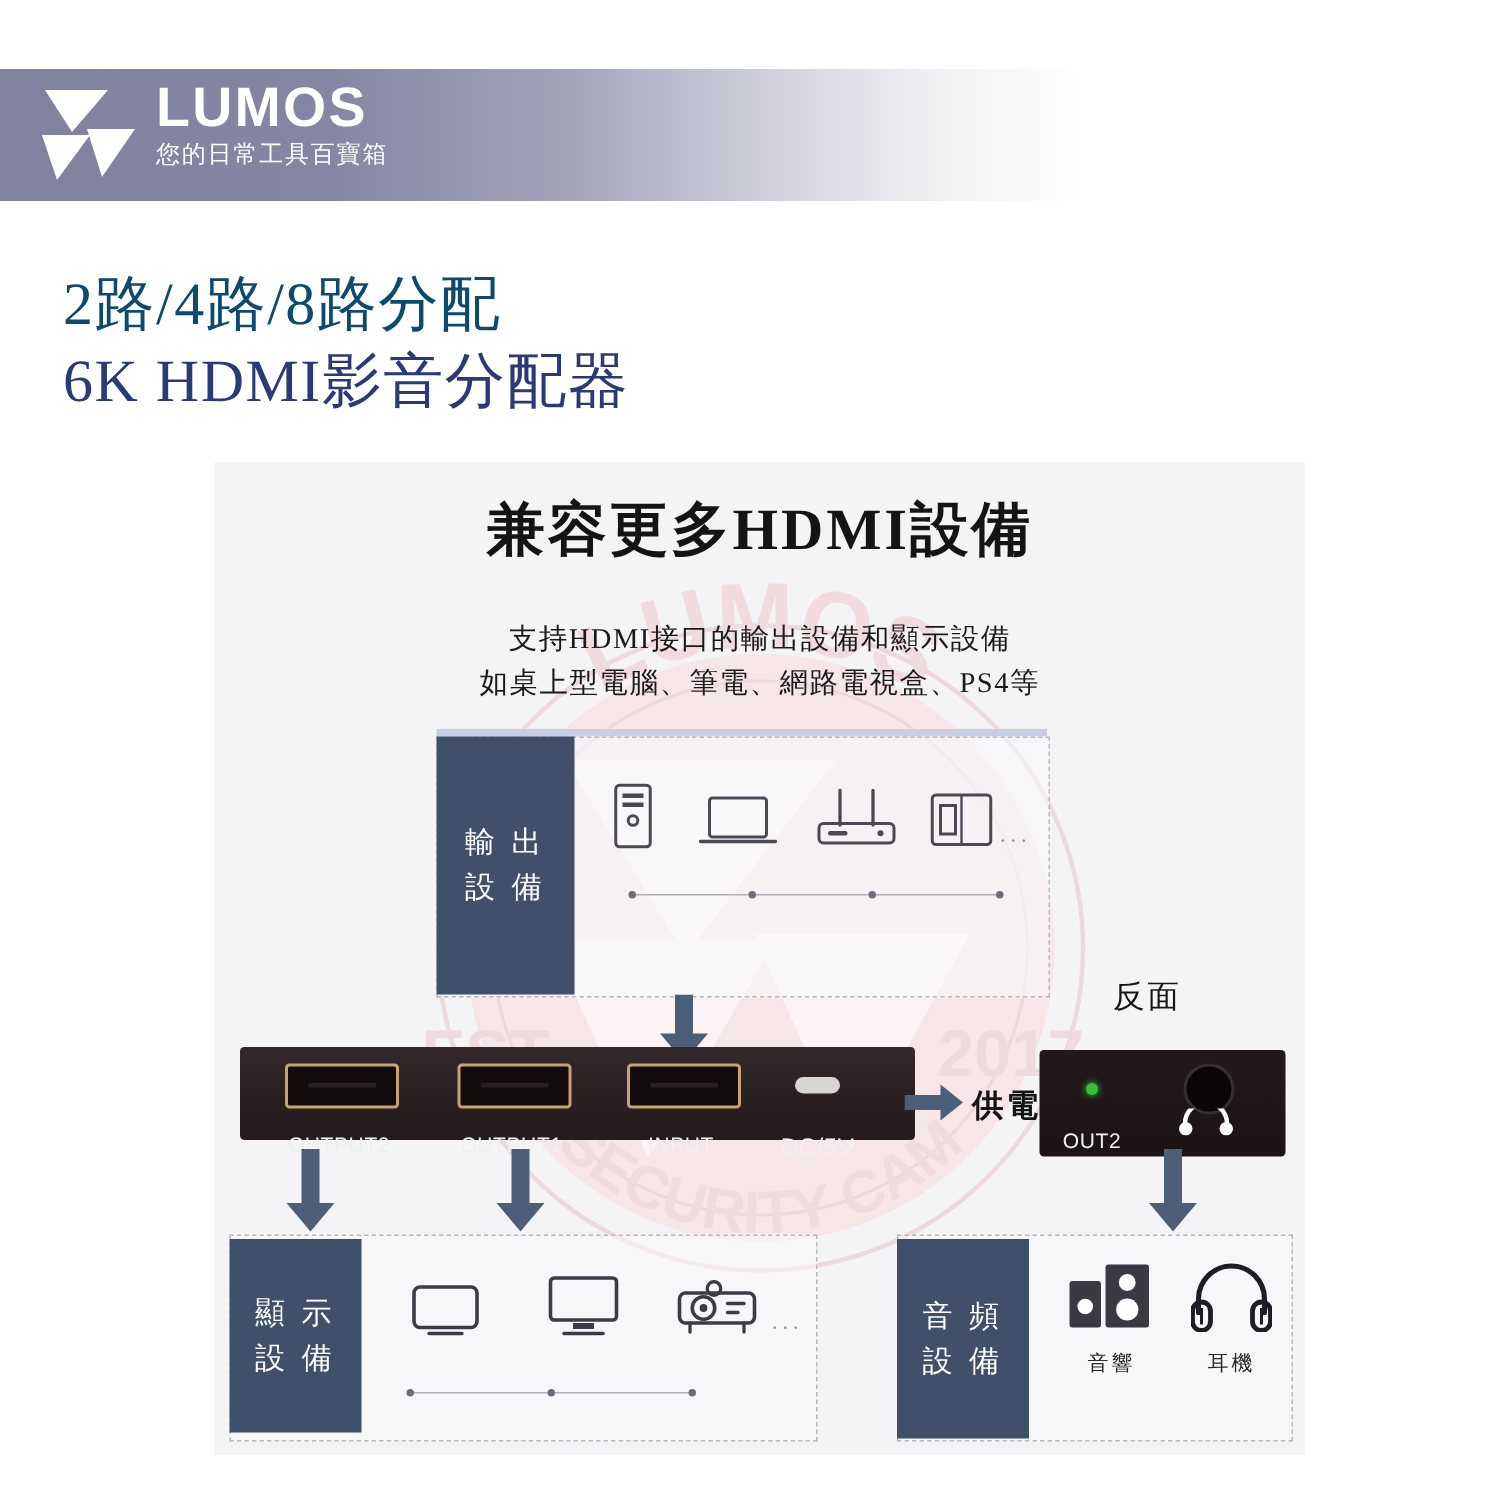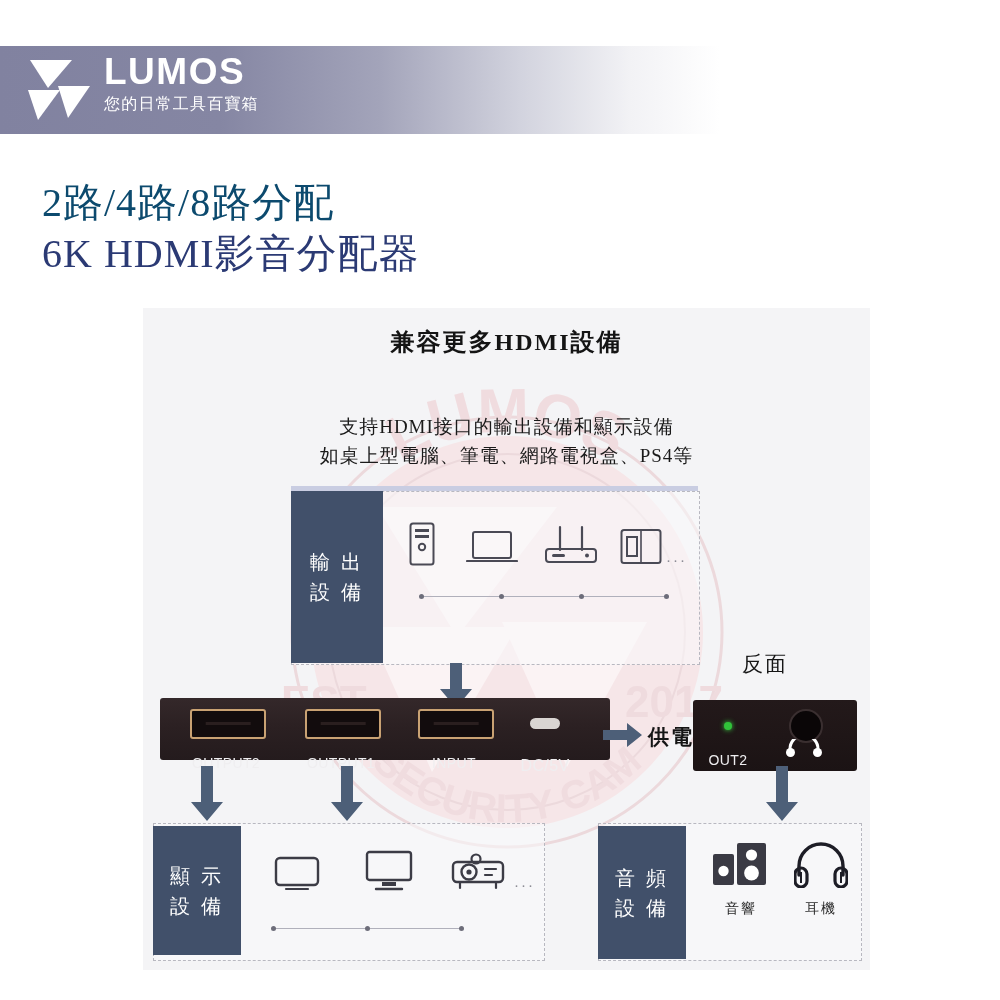--- a/index.html
+++ b/index.html
@@ -45,21 +45,21 @@
     background:#f4f4f6;
     overflow:hidden;
   }
 
   
   .wm{position:absolute;left:50%;top:324px;transform:translateX(-50%);
       width:520px;height:520px;margin-top:-260px;pointer-events:none;}
 
   .ig-head{
     position:absolute;left:0;top:18px;width:727px;text-align:center;
-    font-size:24px;font-weight:bold;color:#141414;letter-spacing:2px;
+    font-size:39px;font-weight:bold;color:#141414;letter-spacing:2px;
     font-family:"Liberation Serif", serif;
   }
   .ig-sub{
     position:absolute;left:0;top:104px;width:727px;text-align:center;
     font-size:19px;color:#1a1a1a;line-height:29px;letter-spacing:1px;
     font-family:"Liberation Serif", serif;
   }
 
   
   .grp{position:absolute;border:1px dashed #b8b8c0;background:rgba(250,250,252,0.55);}

